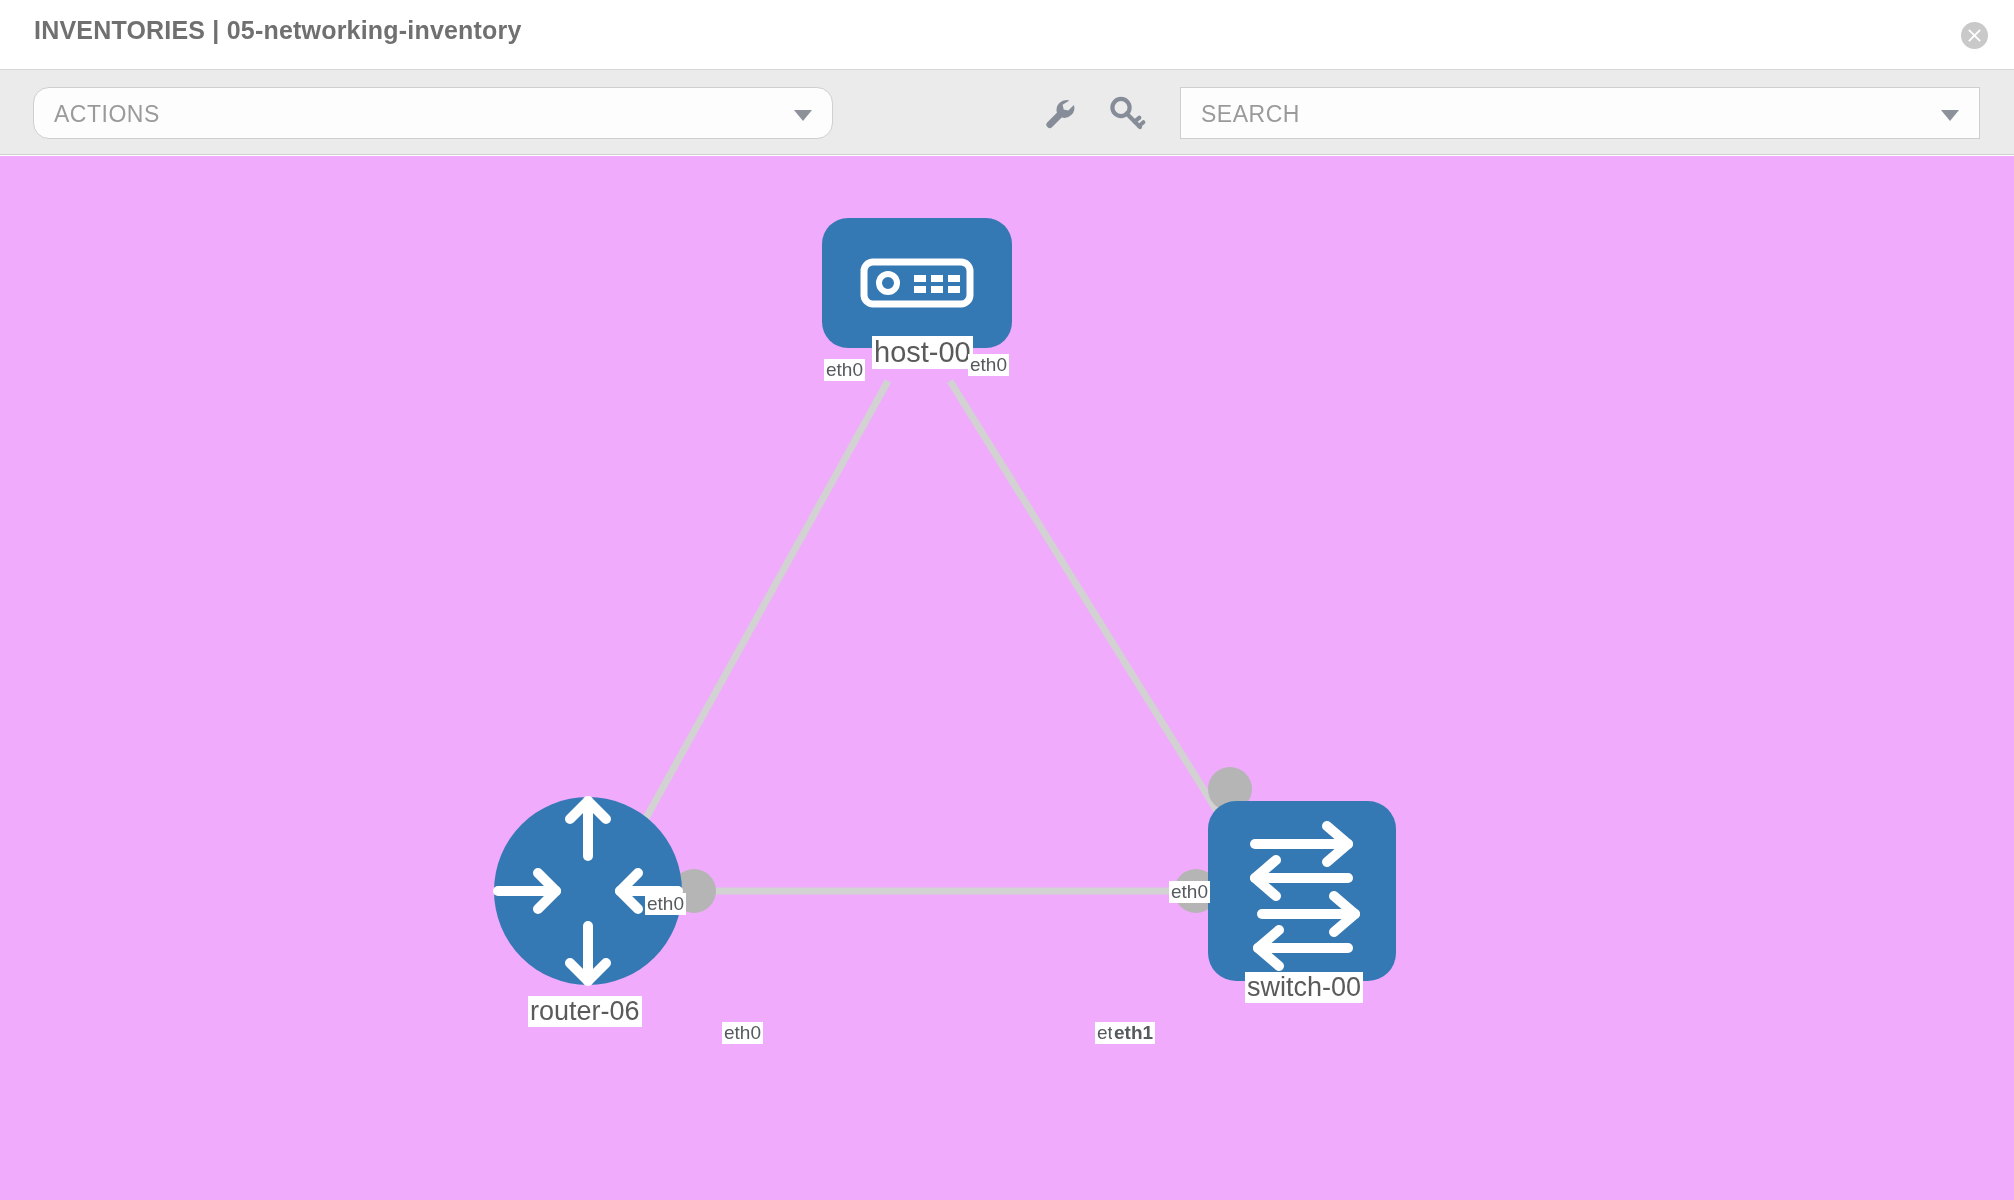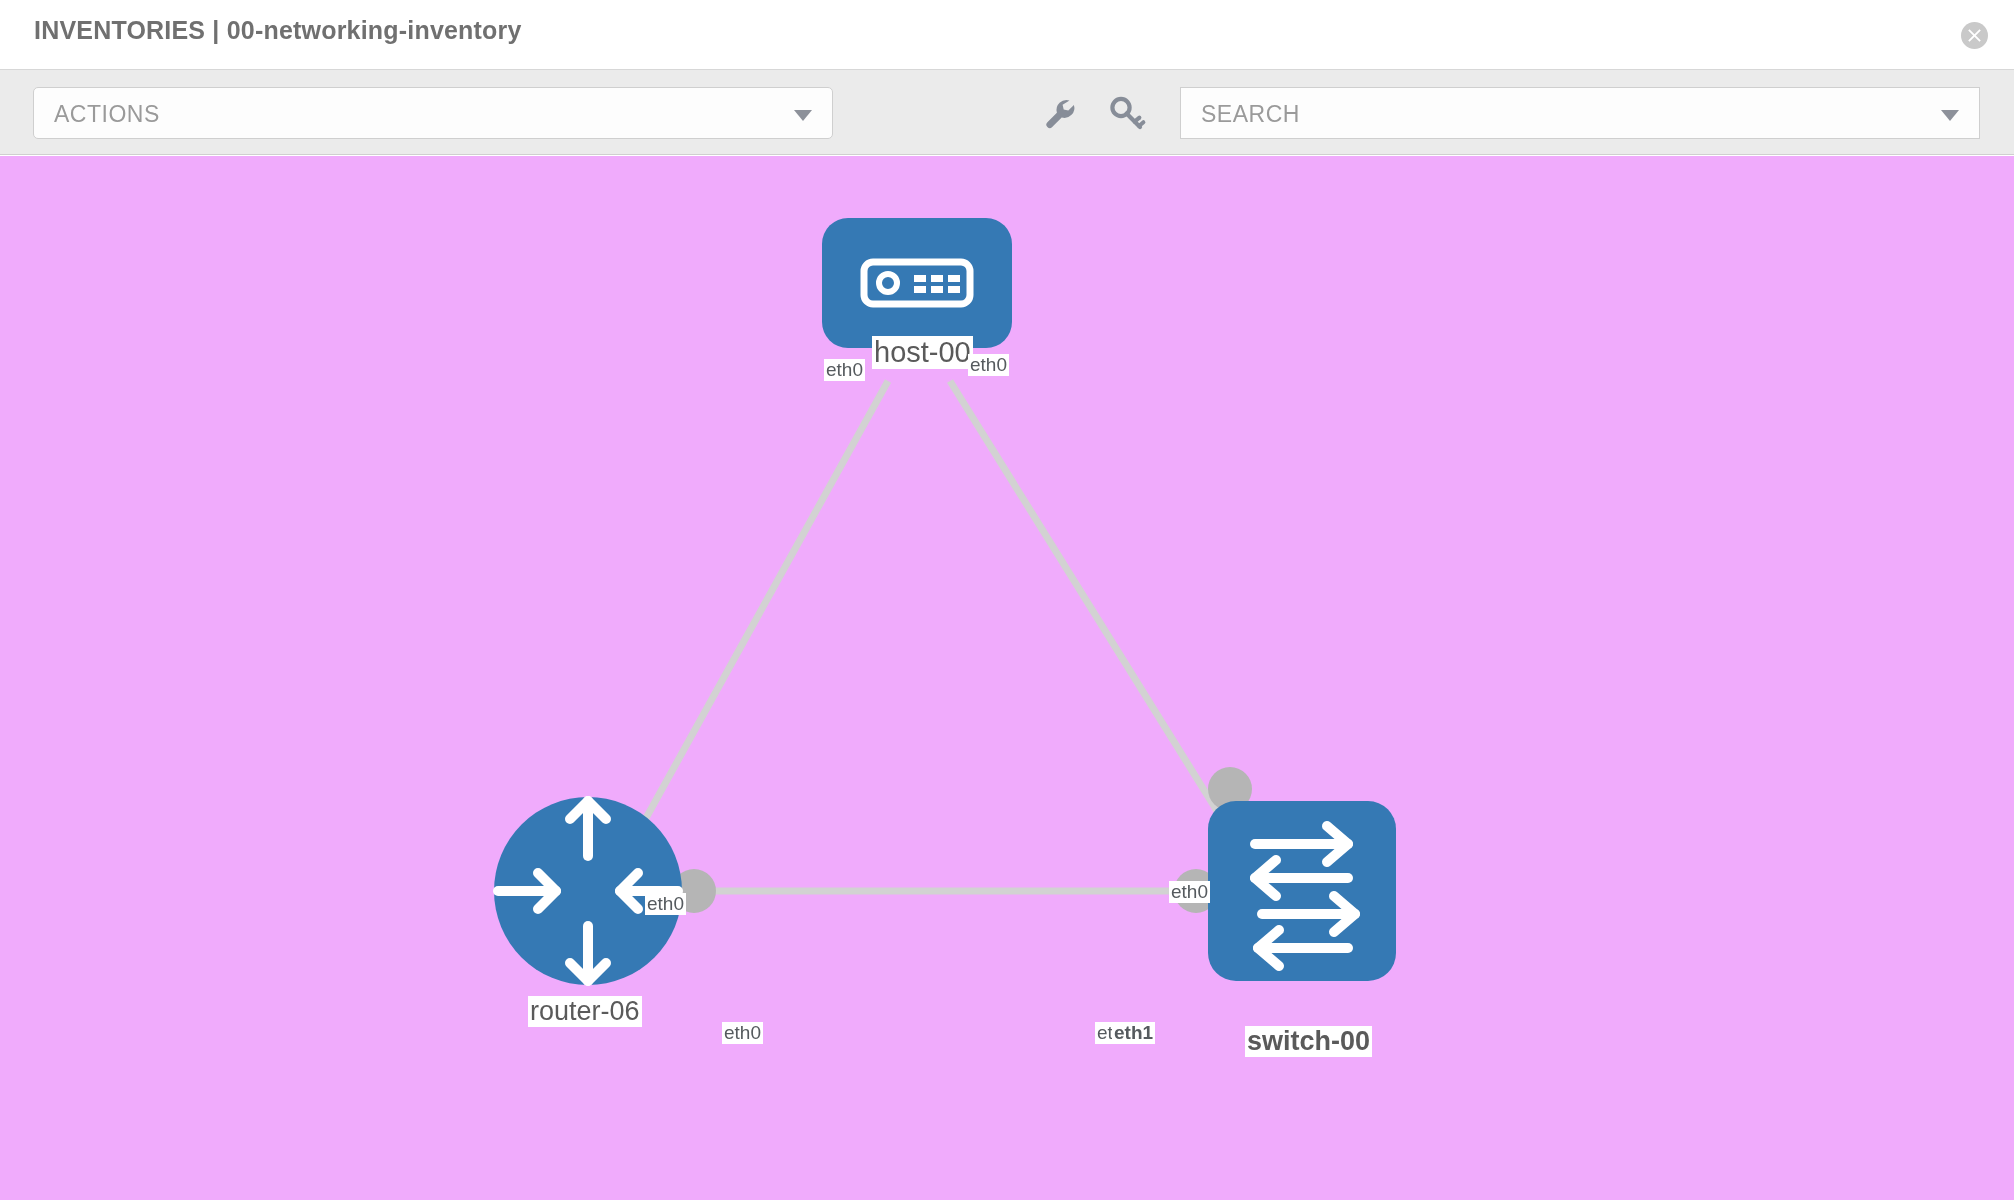--- a/index.html
+++ b/index.html
@@ -42,21 +42,21 @@
     position: absolute; left: 0; top: 70px;
     width: 2014px; height: 85px;
     background: #ebebeb;
     border-bottom: 1px solid #cfcfcf;
   }
   .actions-select {
     position: absolute; left: 33px; top: 17px;
     width: 800px; height: 52px;
     background: #fdfdfd;
     border: 1px solid #cfcfcf;
-    border-radius: 5px;
+    border-radius: 16px;
     cursor: pointer;
   }
   .actions-label {
     position: absolute; left: 20px; top: 13px;
     font-size: 23px; color: #9a9a9a;
     letter-spacing: 0.5px;
   }
   .caret {
     position: absolute; right: 20px; top: 22px;
     width: 0; height: 0;
@@ -158,21 +158,21 @@
     background: #3579b4;
     cursor: grab;
   }
 </style>
 </head>
 <body>
 
 <div id="app">
 
   <div class="header">
-    <div class="header-title">INVENTORIES | 00-networking-inventory</div>
+    <div class="header-title">INVENTORIES | 05-networking-inventory</div>
     <div class="close-btn">
       <svg width="27" height="27" viewBox="0 0 27 27">
         <path d="M8.5 7.2 L13.5 12.2 L18.5 7.2 L19.8 8.5 L14.8 13.5 L19.8 18.5 L18.5 19.8 L13.5 14.8 L8.5 19.8 L7.2 18.5 L12.2 13.5 L7.2 8.5 Z" fill="#ffffff"></path>
       </svg>
     </div>
   </div>
 
   <div class="toolbar">
 
     <div class="actions-select">
@@ -265,21 +265,21 @@
           <path d="M1334 740 L1355 758 L1334 776"></path>
 
           <path d="M1348 792 L1258 792"></path>
           <path d="M1279 774 L1258 792 L1279 810"></path>
         </g>
       </g>
     </svg>
 
     <div class="node-label" style="left:872px; top:180px; font-size:29px;">host-00</div>
     <div class="node-label" style="left:528px; top:840px;">router-06</div>
-    <div class="node-label" style="left:1245px; top:870px;font-weight:bold;">switch-00</div>
+    <div class="node-label" style="left:1245px; top:816px;">switch-00</div>
 
     <div class="iface-label" style="left:824px; top:203px;">eth0</div>
     <div class="iface-label" style="left:968px; top:198px;">eth0</div>
     <div class="iface-label" style="left:645px; top:737px;">eth0</div>
     <div class="iface-label" style="left:1169px; top:725px;">eth0</div>
     <div class="iface-label" style="left:722px; top:866px;">eth0</div>
     <div class="iface-label" style="left:1095px; top:866px;">eth0</div>
     <div class="iface-label" style="left:1112px; top:866px;font-weight:bold;">eth1</div>
 
   </div>

